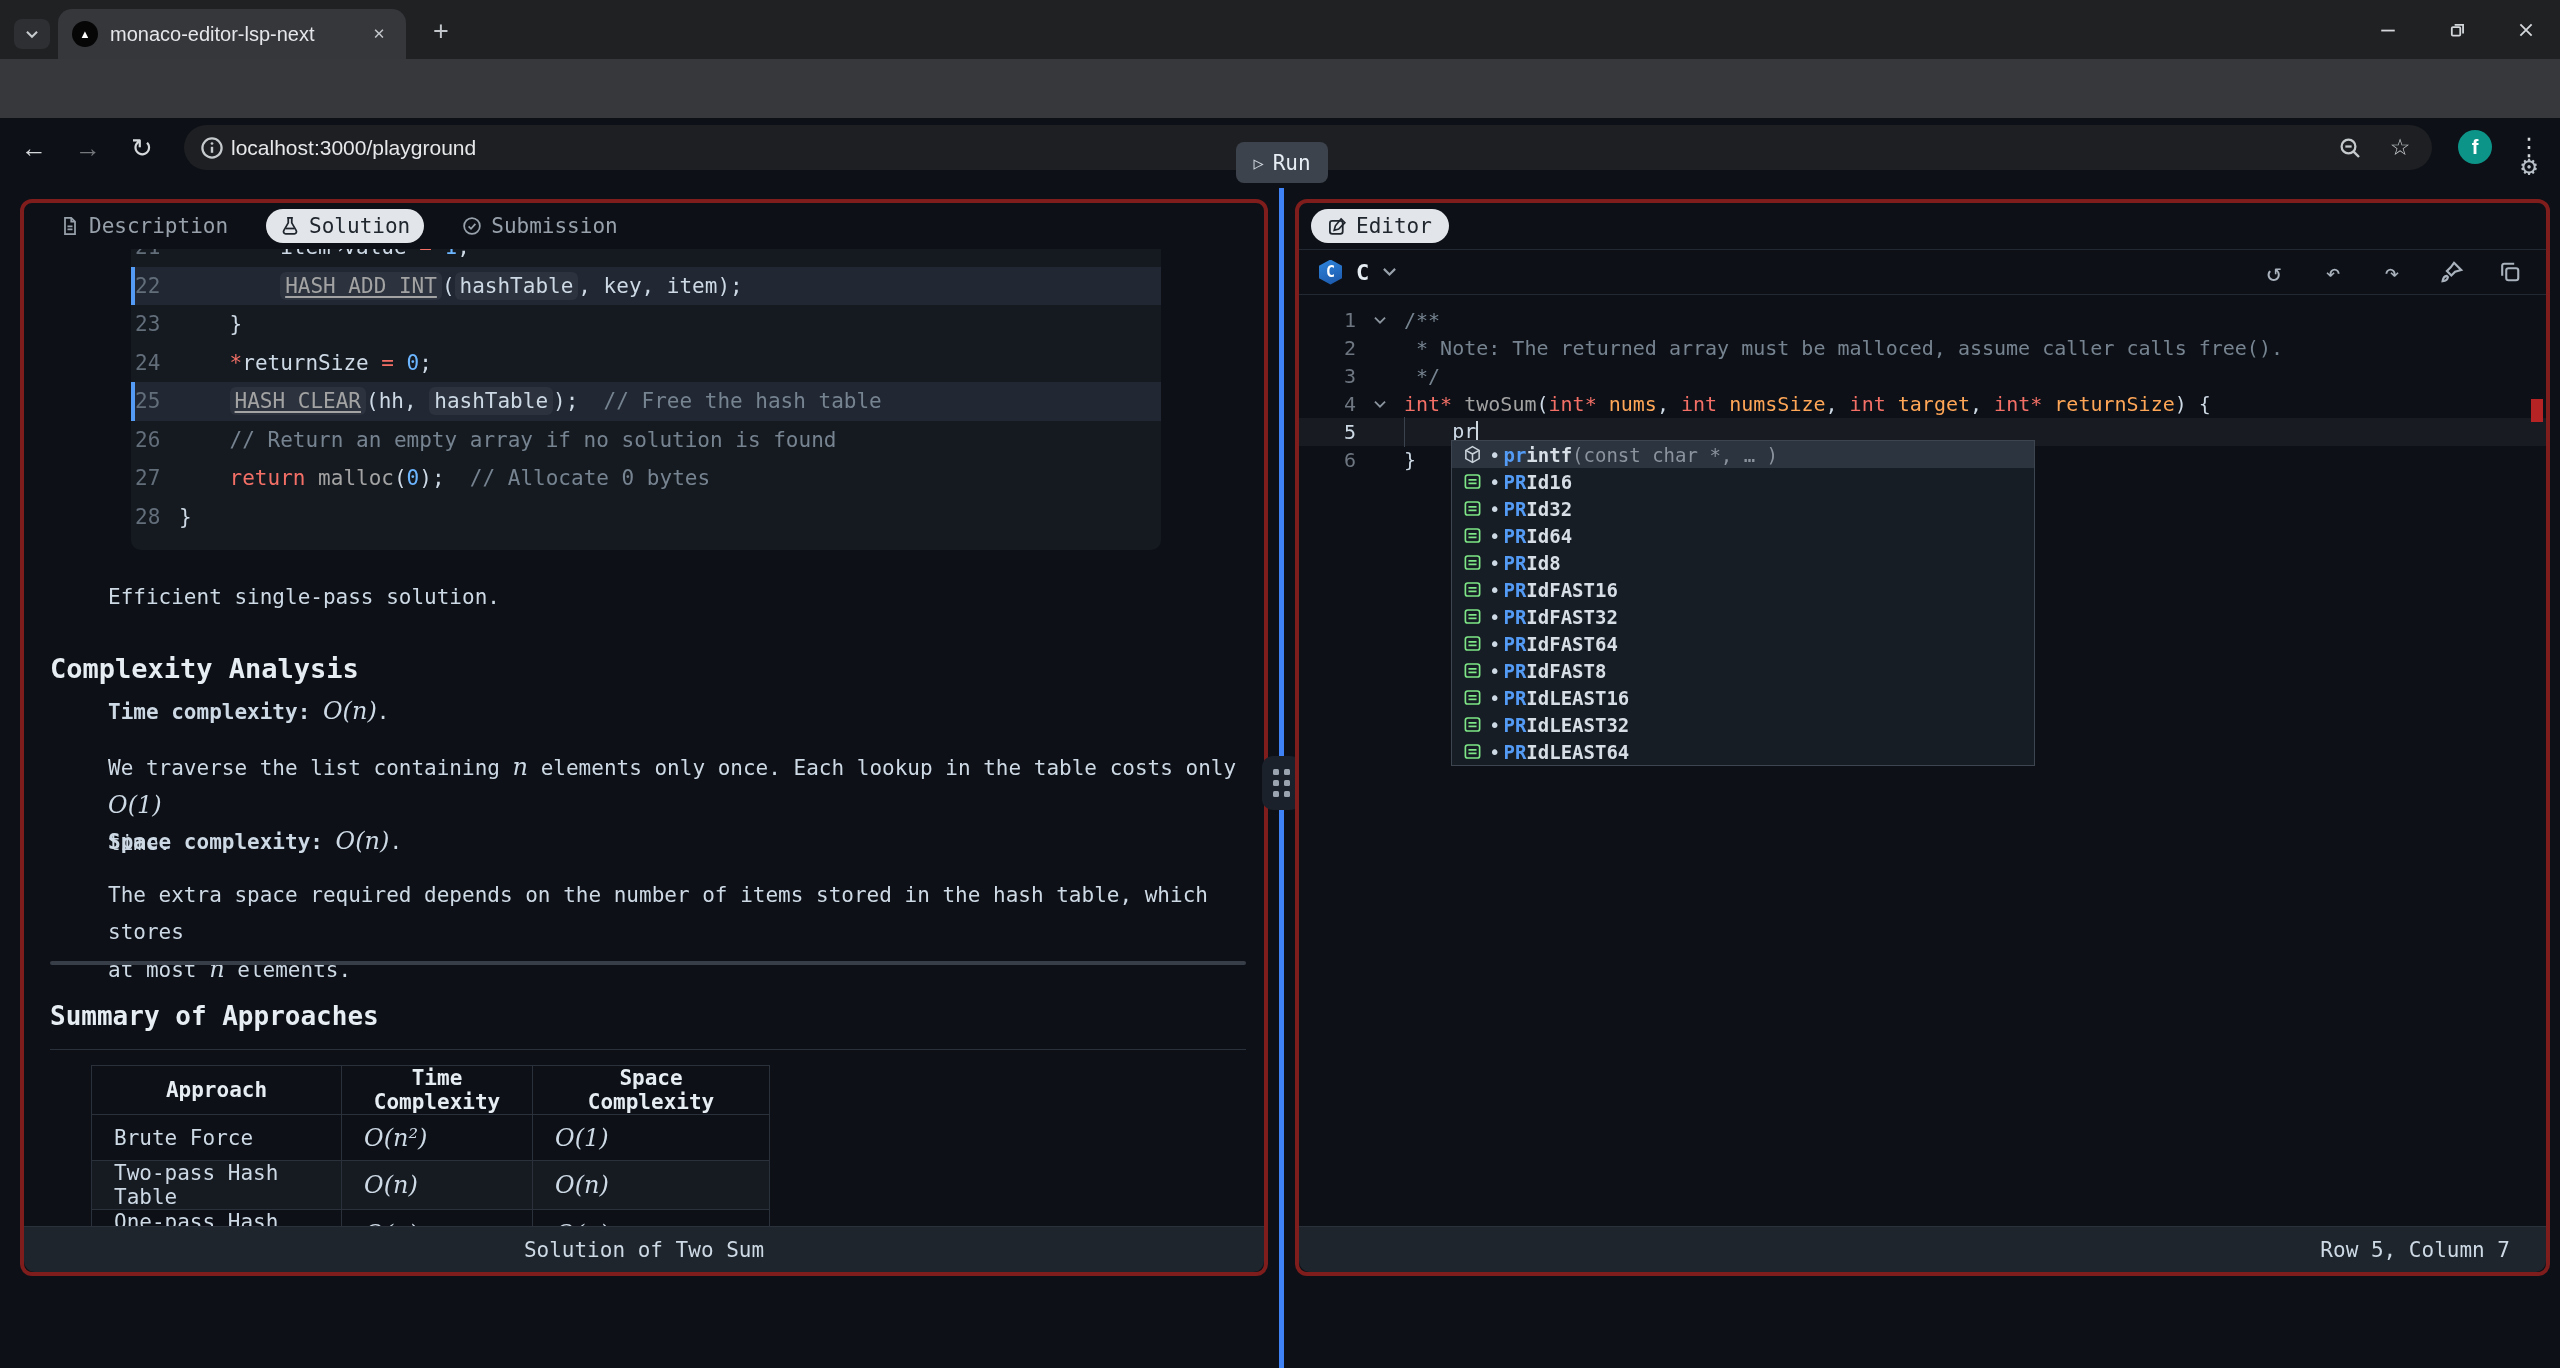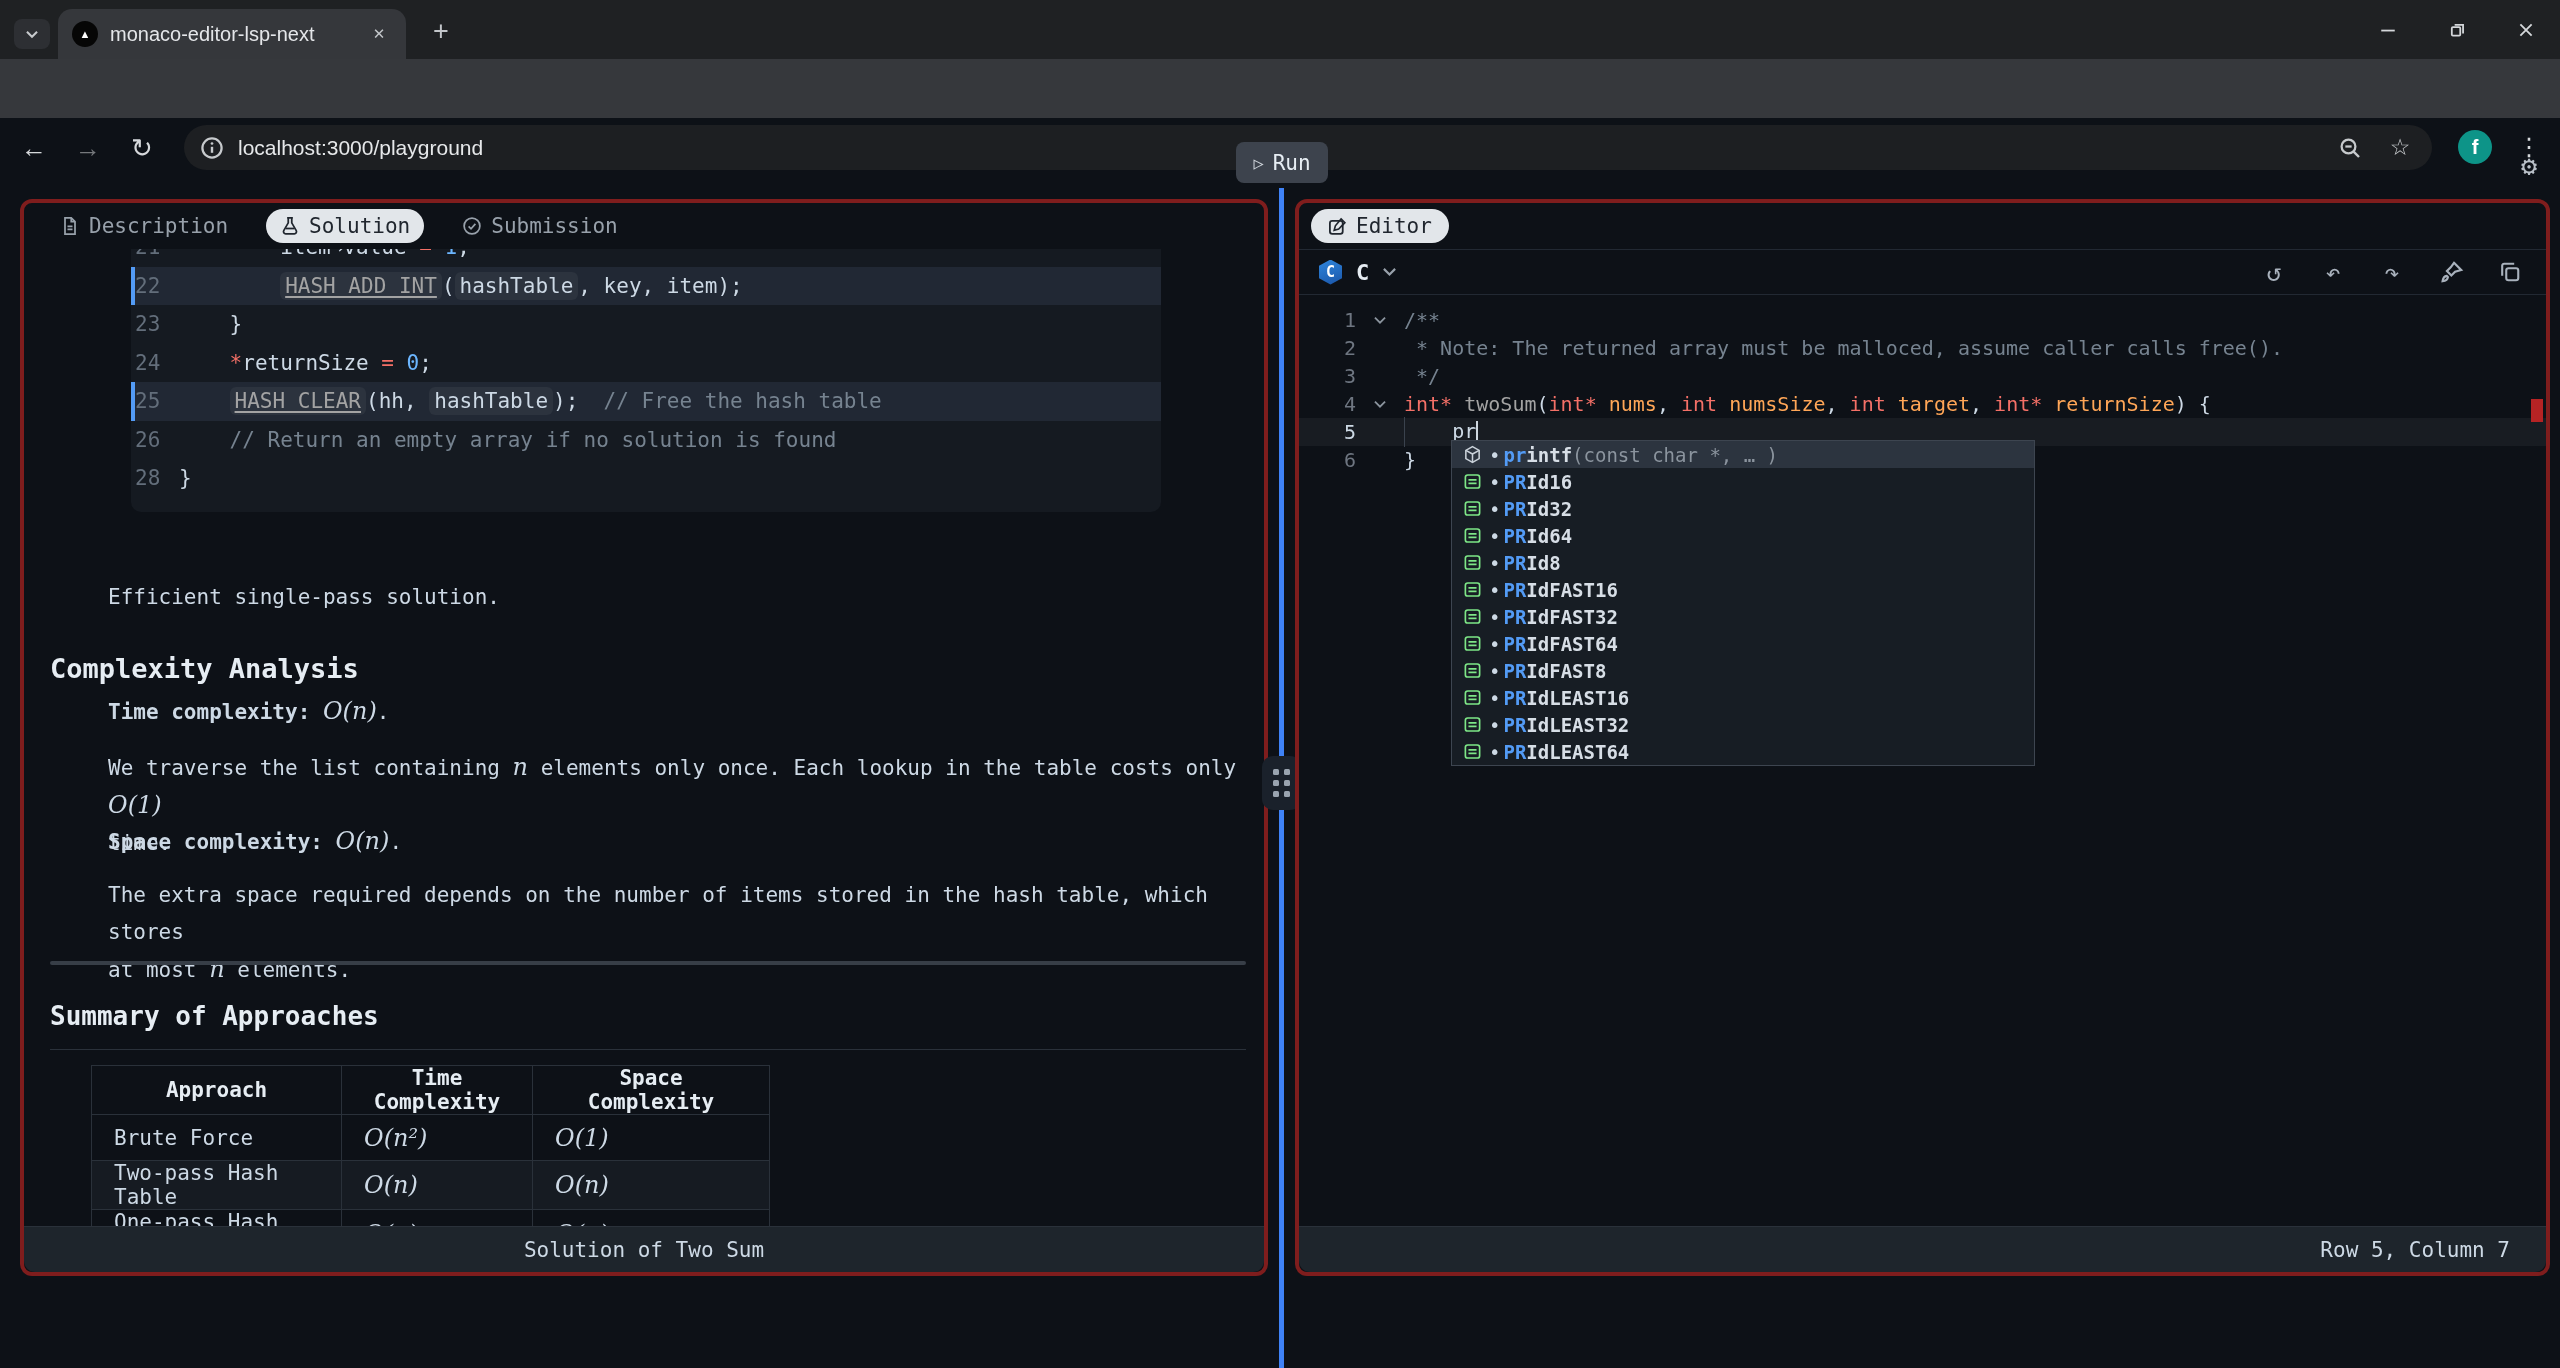--- a/index.html
+++ b/index.html
@@ -29,21 +29,21 @@
   .wctl { position:absolute; top:12px; width:44px; height:36px; display:flex; align-items:center;
     justify-content:center; color:#d5d8db; }
 
   .toolbar { position:absolute; left:0; top:59px; width:2560px; height:59px; background:#36383c; }
   .navbtn { position:absolute; top:72px; width:34px; height:34px; display:flex; align-items:center;
     justify-content:center; font-size:26px; color:#d5d8db; border-radius:50%; }
   .navbtn.dis { color:#75787c; }
   .omnibox { position:absolute; left:184px; top:66px; width:2248px; height:45px; border-radius:23px;
     background:#1d1f22; display:flex; align-items:center; }
   .omni-info { margin-left:16px; }
-  .omni-url { margin-left:14px; font-size:21px; color:#e6e8ea; flex:1; }
+  .omni-url { margin-left:7px; font-size:21px; color:#e6e8ea; flex:1; }
   .omni-ic { width:36px; height:36px; display:flex; align-items:center; justify-content:center;
     color:#c7cacd; font-size:23px; margin-right:14px; }
   .avatar { position:absolute; left:2458px; top:71px; width:34px; height:34px; border-radius:50%;
     background:#0d9488; color:#fff; display:flex; align-items:center; justify-content:center;
     font-size:20px; font-weight:bold; }
   .dots { position:absolute; left:2512px; top:71px; width:34px; height:34px; display:flex;
     align-items:center; justify-content:center; color:#d5d8db; font-size:24px; }
 
   
   .runbtn { position:absolute; left:1236px; top:142px; width:92px; height:41px; background:#3d434d;
@@ -275,20 +275,24 @@
           <span class="cln">24</span>
           <span class="clc"><span>    </span><span class="tok-k">*</span><span>returnSize </span><span class="tok-k">= </span><span class="tok-num">0</span><span>;</span></span>
         </div>
         <div class="crow hl">
           <span class="cln">25</span>
           <span class="clc"><span>    </span><span class="tok-fn tok-u tok-pill">HASH_CLEAR</span><span>(hh, </span><span class="tok-pill">hashTable</span><span>);</span><span class="tok-cm">  // Free the hash table</span></span>
         </div>
         <div class="crow">
           <span class="cln">26</span>
           <span class="clc"><span>    </span><span class="tok-cm">// Return an empty array if no solution is found</span></span>
+        </div>
+        <div class="crow">
+          <span class="cln">27</span>
+          <span class="clc"><span>    </span><span class="tok-k">return</span><span> </span><span class="tok-fn">malloc</span><span>(</span><span class="tok-num">0</span><span>);</span><span class="tok-cm">  // Allocate 0 bytes</span></span>
         </div>
         <div class="crow">
           <span class="cln">28</span>
           <span class="clc"><span>}</span></span>
         </div>
       </div>
     <div class="lnote"><span>Efficient single-pass solution.</span></div>
     <div class="lh3">Complexity Analysis</div>
     <div class="ltime"><span class="tok-b">Time complexity: </span><span class="tok-math">O(n)</span><span>.</span></div>
     <div class="lp1"><span>We traverse the list containing </span><span class="tok-math">n</span><span> elements only once. Each lookup in the table costs only </span><span class="tok-math">O(1)</span><br><span>time.</span></div>

